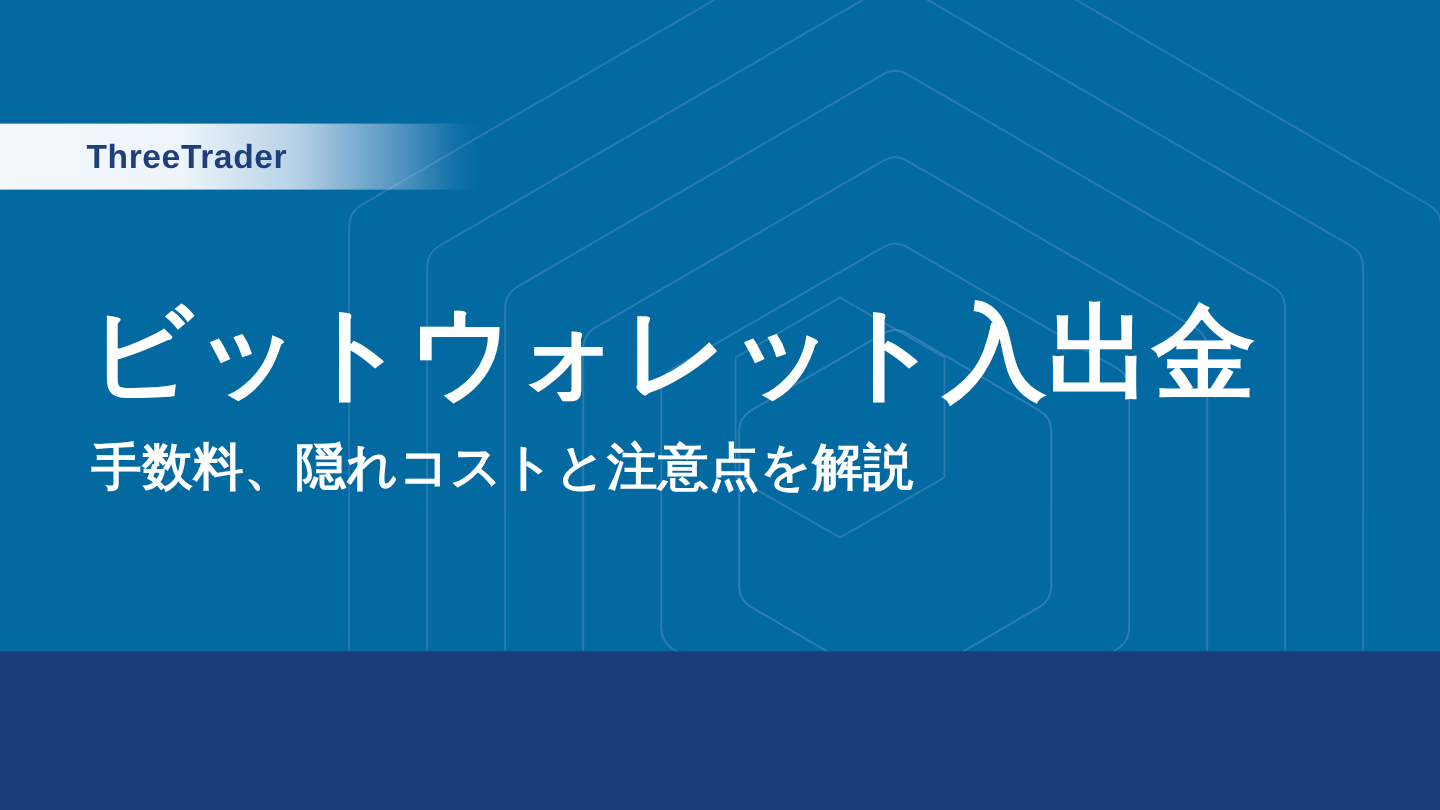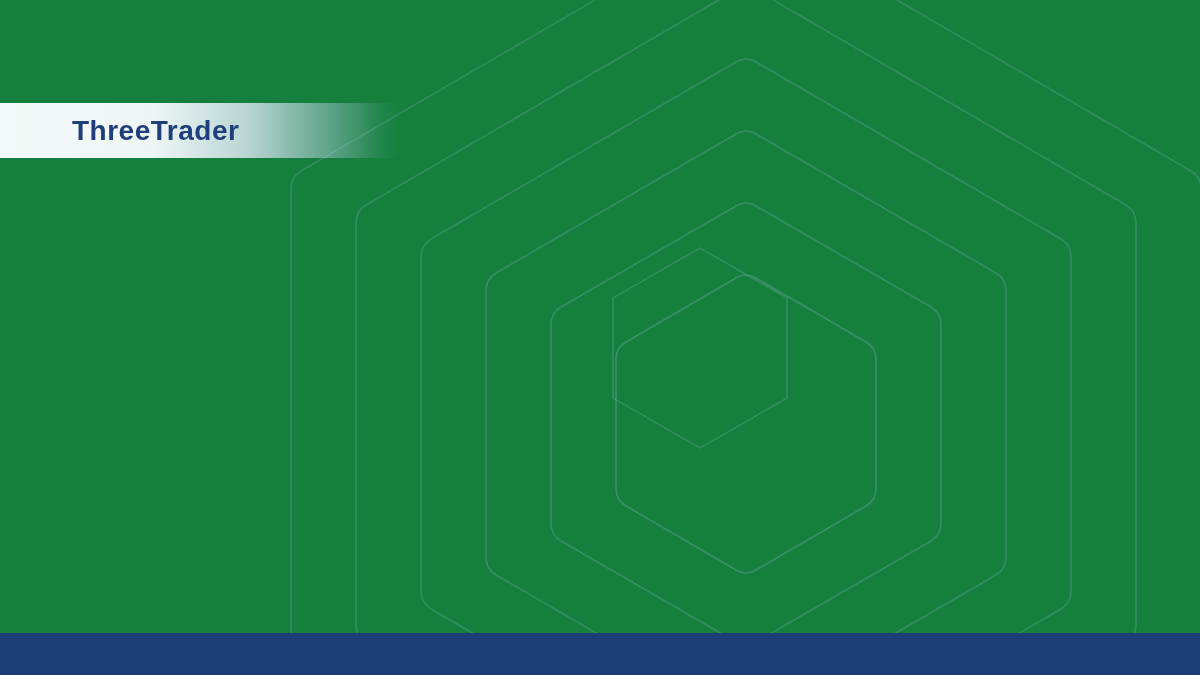--- a/index.html
+++ b/index.html
@@ -3,23 +3,23 @@
 <meta charset="utf-8">
 <style>
   html, body {
     margin: 0;
     padding: 0;
     background: #1b3d78;
   }
   #canvas {
     position: relative;
     width: 1200px;
-    height: 633px;
+    height: 543px;
     overflow: hidden;
-    background: #15803d;
+    background: #0369a1;
     font-family: "Liberation Sans", "DejaVu Sans", sans-serif;
   }
   
   #hex-pattern {
     position: absolute;
     inset: 0;
     width: 1200px;
     height: 675px;
     pointer-events: none;
   }
@@ -180,14 +180,18 @@
                  L301 171
                  Q291 177 291 189 Z"></path>
       </g>
     </g>
   </svg>
 
   <div class="brand-band">
     <span class="brand-text">ThreeTrader</span>
   </div>
 
+  <div class="headline-block">
+    <h1 class="headline-title">ビットウォレット入出金</h1>
+    <div class="headline-subtitle">手数料、隠れコストと注意点を解説</div>
+  </div>
 
 </div>
 
 </body></html>

